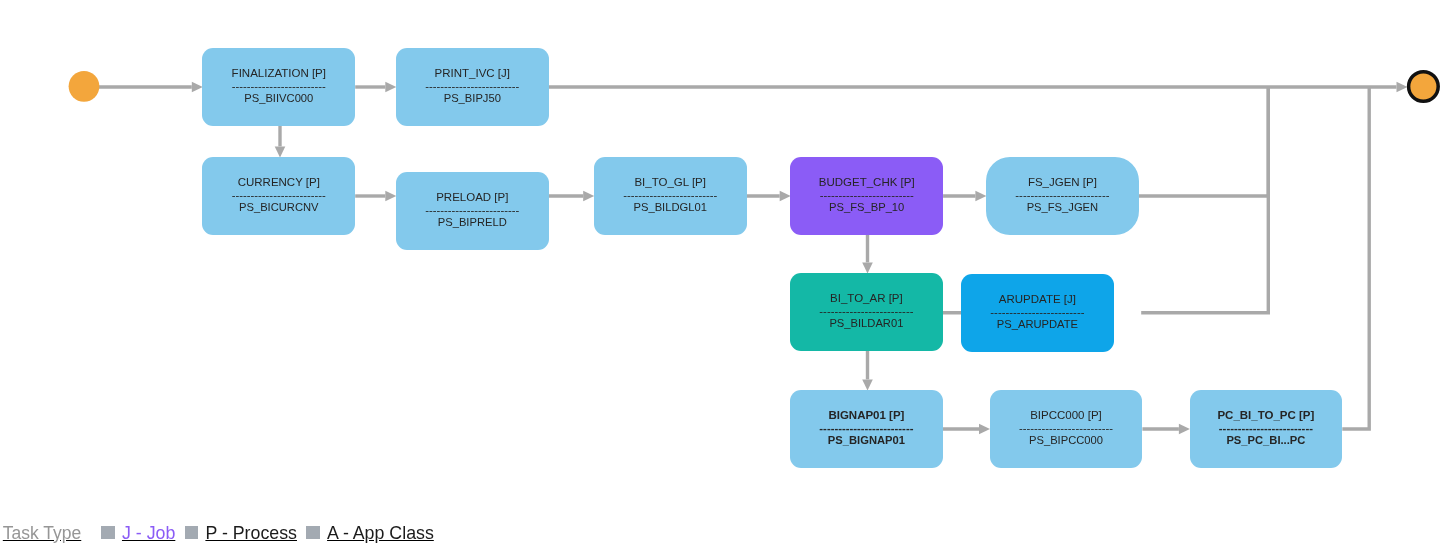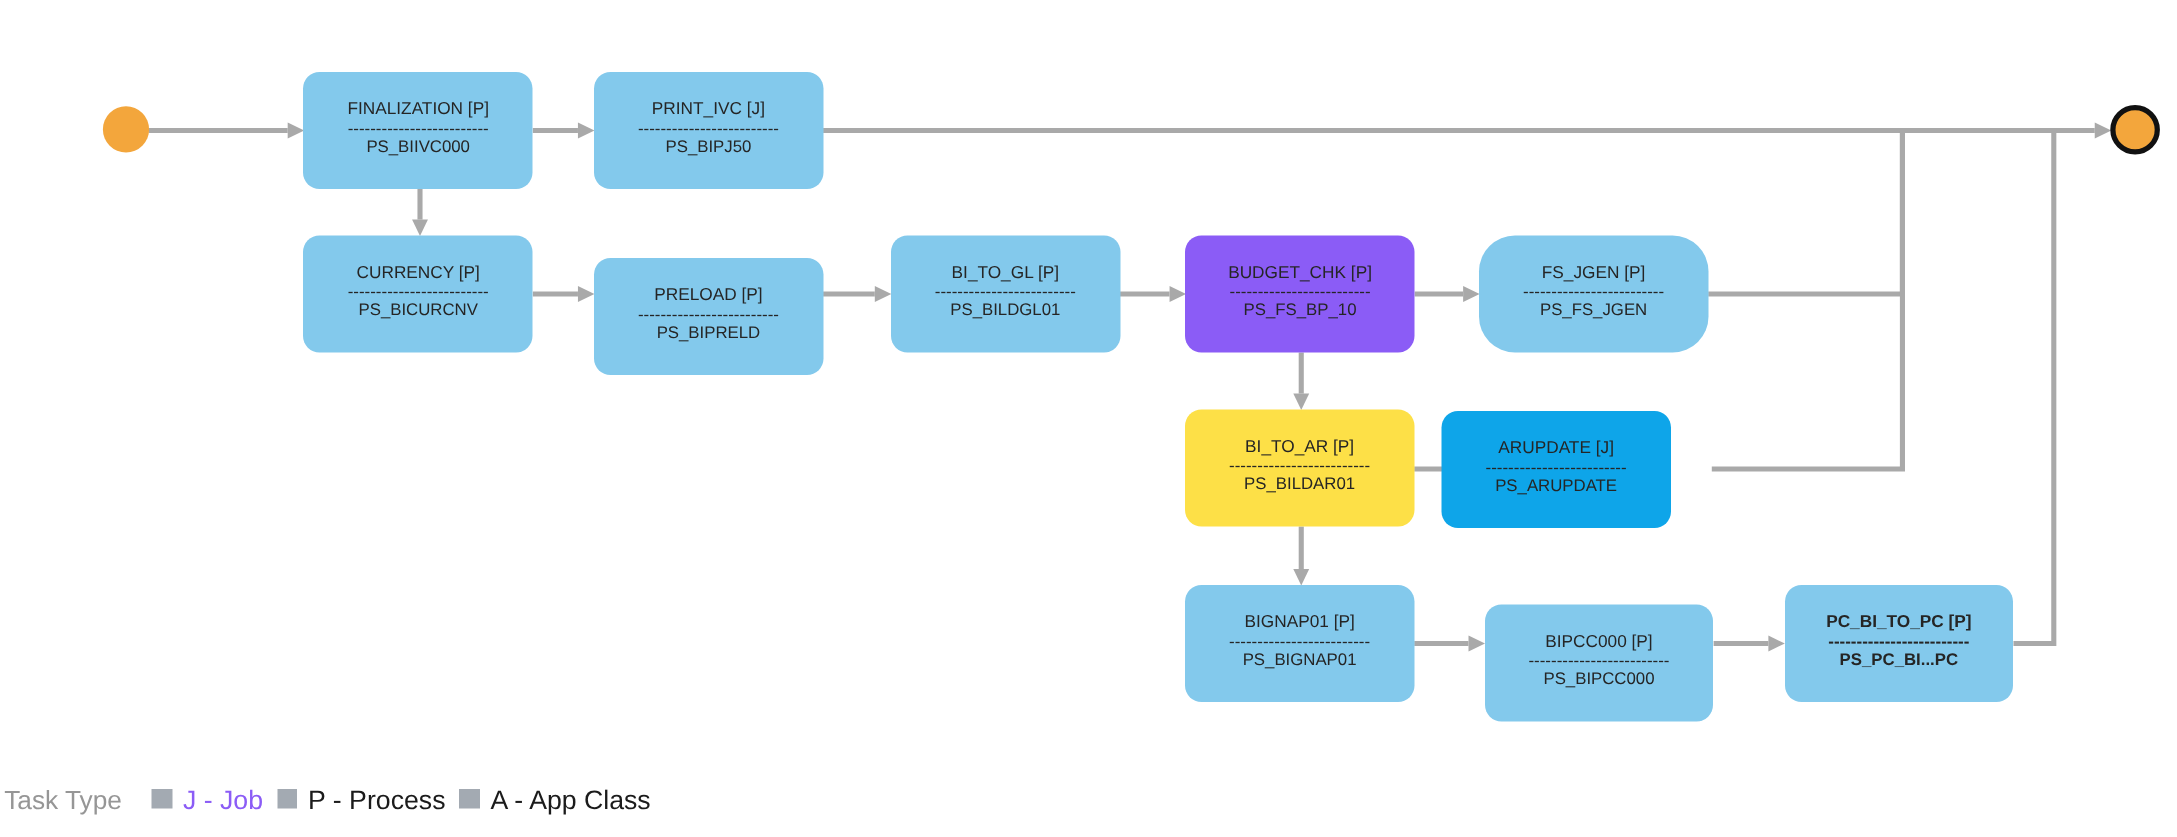--- a/index.html
+++ b/index.html
@@ -6,21 +6,21 @@
   html,body{margin:0;padding:0;background:#ffffff;}
   body{width:1451px;height:558px;overflow:hidden;font-family:"Liberation Sans",sans-serif;
        }
   #canvas{position:relative;width:1443px;height:558px;background:#fff;}
   .node{position:absolute;border-radius:11px;box-sizing:border-box;}
   .node>div{position:absolute;left:0;width:100%;text-align:center;white-space:nowrap;}
   .node .t1{font-size:11.5px;line-height:11.5px;top:20.2px;}
   .node .sep{font-size:11.3px;line-height:11.3px;top:32.9px;}
   .node .t2{font-size:11.2px;line-height:11.2px;top:45px;}
   svg.edges{position:absolute;left:0;top:0;width:1451px;height:558px;overflow:visible;}
-  .legend{position:absolute;display:flex;align-items:flex-start;}
+  .legend{position:absolute;display:flex;align-items:flex-start;text-decoration:underline;}
   .legend .lbl{font-size:17.5px;line-height:17px;}
   .legend .sw{width:13.4px;height:12.2px;display:inline-block;}
   .legend .item{font-size:17.8px;line-height:17px;}
 </style>
 </head>
 <body style="background: rgb(255, 255, 255);">
 
 <div id="canvas" style="background: rgb(255, 255, 255);">
   <svg class="edges" id="edgesvg" viewBox="0 0 1451 558">
       <g>
@@ -116,36 +116,36 @@
       <div class="node" style="left: 790.3px; top: 157px; width: 152.8px; height: 78px; background: #8b5cf6; color: rgb(37, 37, 37); padding-left: 28px;">
         <div class="t1">BUDGET_CHK [P]</div>
         <div class="sep">-------------------------</div>
         <div class="t2">PS_FS_BP_10</div>
       </div>
       <div class="node" style="left: 986px; top: 157px; width: 152.8px; height: 78px; background: rgb(131, 201, 236); color: rgb(37, 37, 37); border-radius: 24px;">
         <div class="t1">FS_JGEN [P]</div>
         <div class="sep">-------------------------</div>
         <div class="t2">PS_FS_JGEN</div>
       </div>
-      <div class="node" style="left: 790px; top: 273px; width: 152.8px; height: 78px; background: #fde047; color: rgb(37, 37, 37);">
+      <div class="node" style="left: 790px; top: 273px; width: 152.8px; height: 78px; background: #14b8a6; color: rgb(37, 37, 37);">
         <div class="t1">BI_TO_AR [P]</div>
         <div class="sep">-------------------------</div>
         <div class="t2">PS_BILDAR01</div>
       </div>
       <div class="node" style="left: 961px; top: 274px; width: 152.8px; height: 78px; background: #0ea5e9; color: rgb(37, 37, 37);">
         <div class="t1">ARUPDATE [J]</div>
         <div class="sep">-------------------------</div>
         <div class="t2">PS_ARUPDATE</div>
       </div>
-      <div class="node" style="left: 790px; top: 390px; width: 152.8px; height: 78px; background: rgb(131, 201, 236); color: rgb(37, 37, 37);">
+      <div class="node" style="left: 790px; top: 390px; width: 152.8px; height: 78px; background: rgb(131, 201, 236); color: rgb(37, 37, 37); font-weight: bold;">
         <div class="t1">BIGNAP01 [P]</div>
         <div class="sep">-------------------------</div>
         <div class="t2">PS_BIGNAP01</div>
       </div>
-      <div class="node" style="left: 989.6px; top: 403px; width: 152.8px; height: 78px; background: rgb(131, 201, 236); color: rgb(37, 37, 37);">
+      <div class="node" style="left: 989.6px; top: 390px; width: 152.8px; height: 78px; background: rgb(131, 201, 236); color: rgb(37, 37, 37);">
         <div class="t1">BIPCC000 [P]</div>
         <div class="sep">-------------------------</div>
         <div class="t2">PS_BIPCC000</div>
       </div>
       <div class="node" style="left: 1189.5px; top: 390px; width: 152.8px; height: 78px; background: rgb(131, 201, 236); color: rgb(37, 37, 37); font-weight: bold;">
         <div class="t1">PC_BI_TO_PC [P]</div>
         <div class="sep">-------------------------</div>
         <div class="t2">PS_PC_BI...PC</div>
       </div>
     </div>

